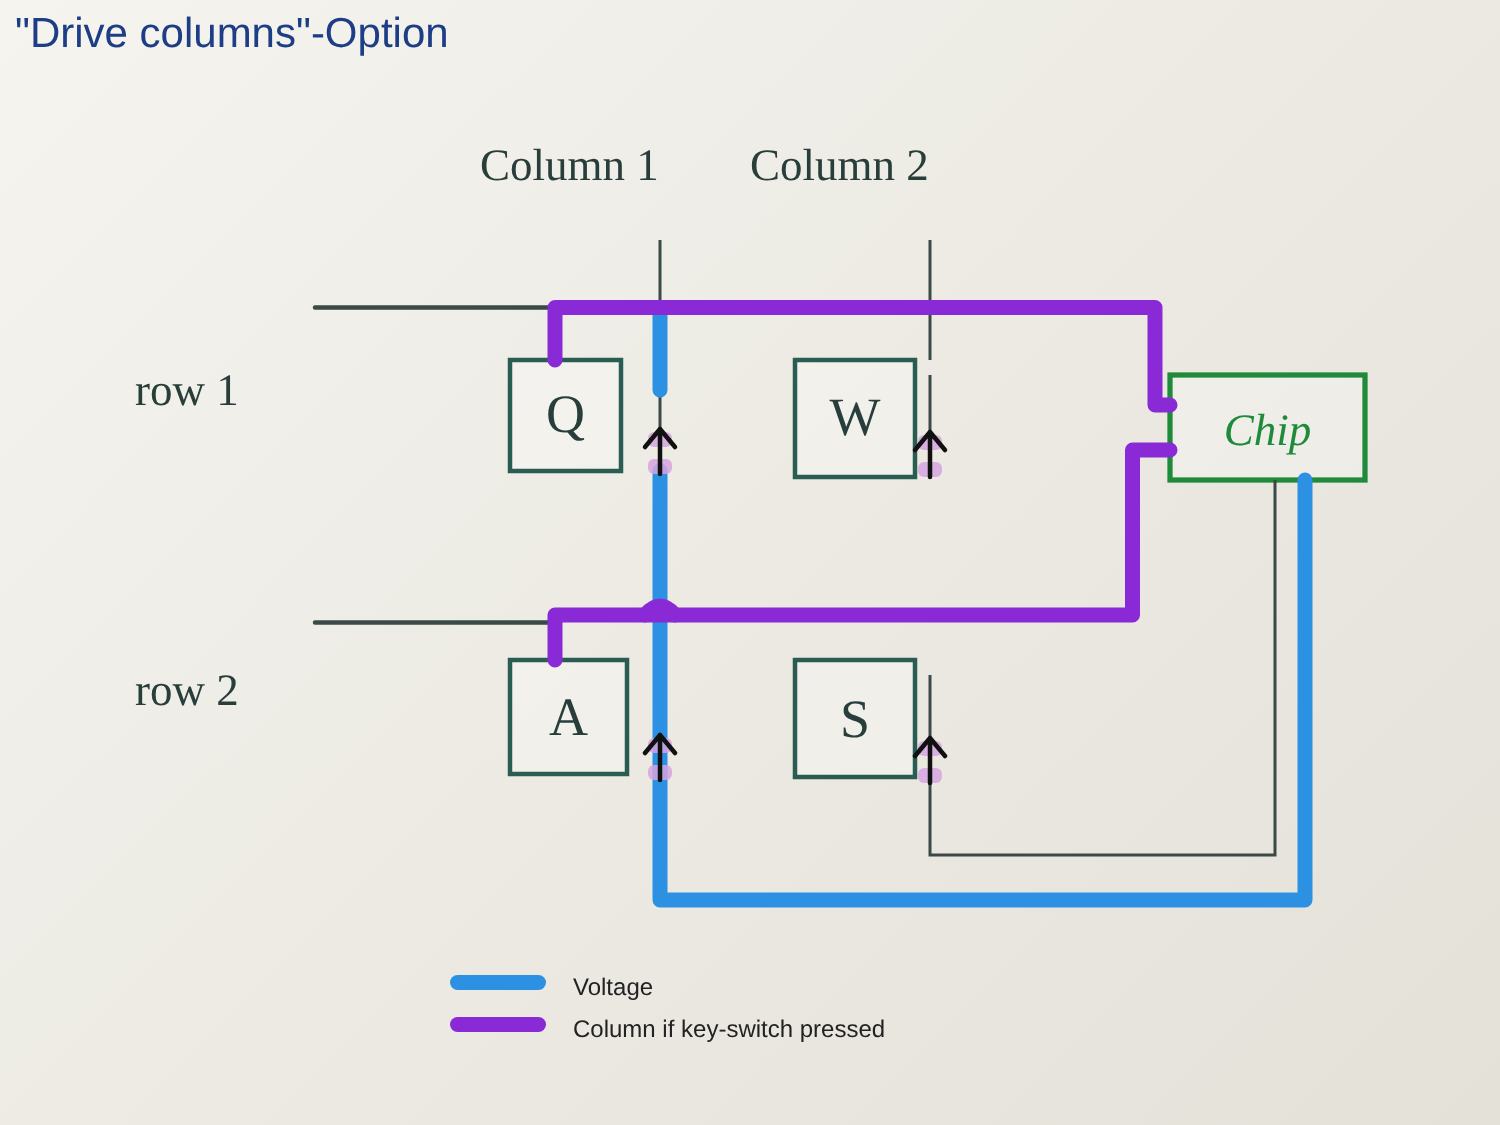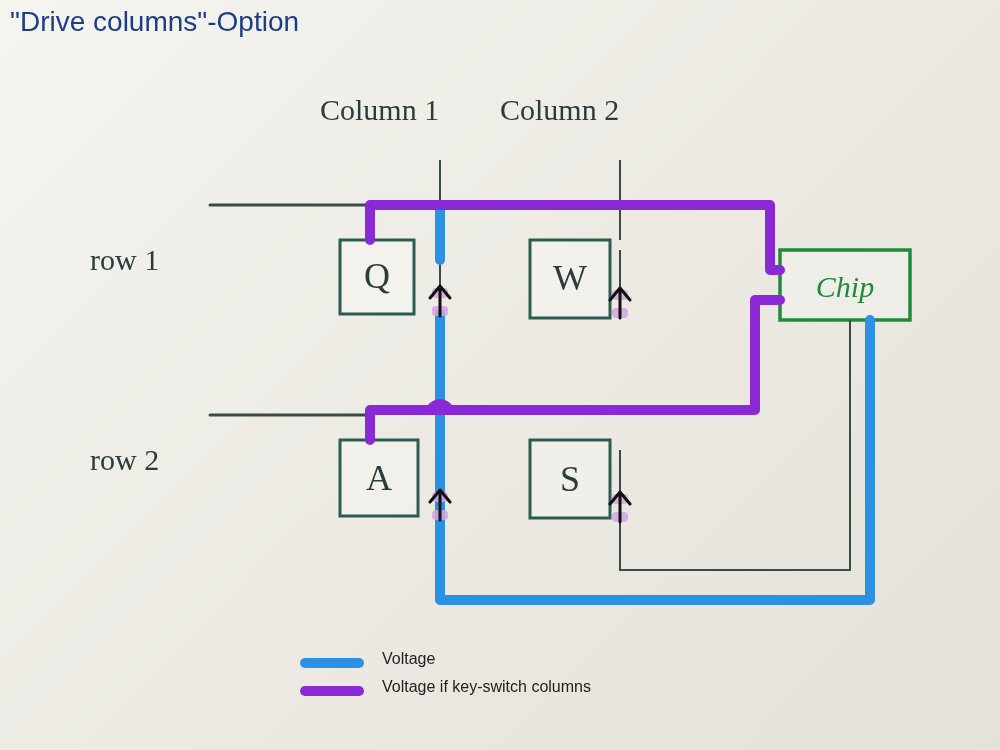--- a/index.html
+++ b/index.html
@@ -28,21 +28,21 @@
   }
   .legend {
     position: absolute;
     left: 300px;
     top: 650px;
     font-size: 16px;
     color: #222;
   }
   .legend-row {
     display: flex;
-    align-items: flex-end;
+    align-items: flex-start;
     margin-bottom: 10px;
   }
   .legend-swatch {
     width: 64px;
     height: 10px;
     border-radius: 5px;
     margin-right: 18px;
   }
   .legend-blue  { background: #2d91e3; }
   .legend-purple{ background: #8a29d6; }
@@ -200,17 +200,17 @@
 
   </svg>
 
   <div class="legend">
     <div class="legend-row">
       <div class="legend-swatch legend-blue"></div>
       <span>Voltage</span>
     </div>
     <div class="legend-row">
       <div class="legend-swatch legend-purple"></div>
-      <span>Voltage if key-switch columns</span>
+      <span>Column if key-switch pressed</span>
     </div>
   </div>
 
 </div>
 
 </body></html>

